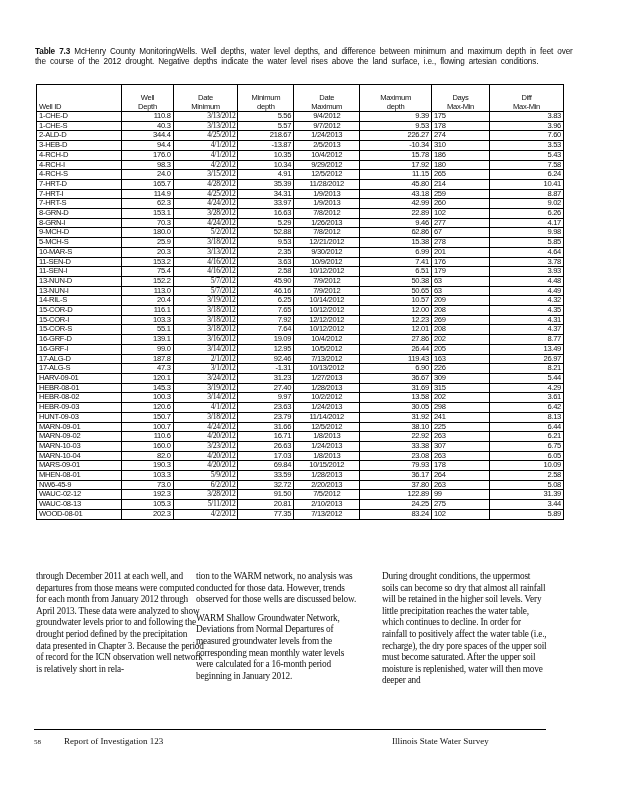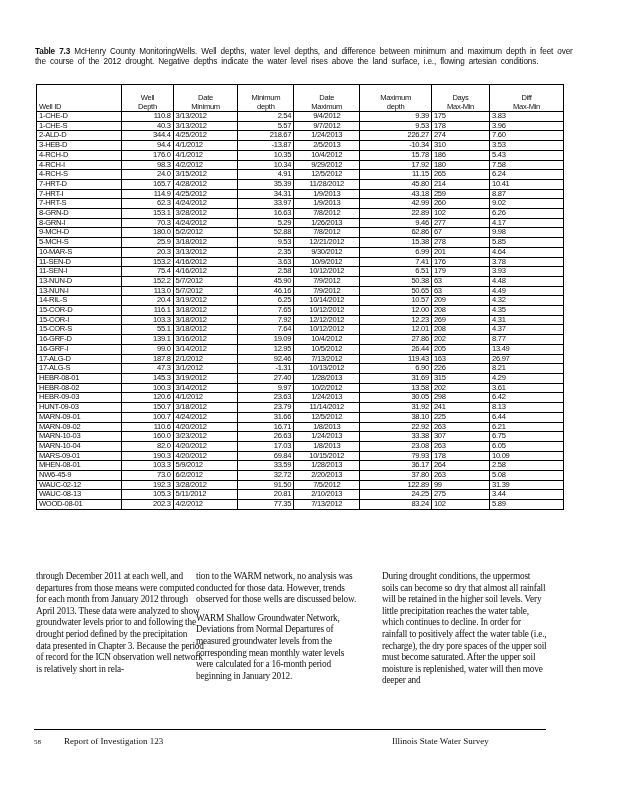--- a/index.html
+++ b/index.html
@@ -13,26 +13,26 @@
   table.wells {
     position:absolute; left:36px; top:84px; width:528px;
     border-collapse:collapse;
     font-family:"Liberation Sans", sans-serif; font-size:7.6px; letter-spacing:-0.3px;
   }
   table.wells th, table.wells td { border:1px solid #000; padding:0 2px; line-height:8.7px; height:8.7px; }
   table.wells thead th { font-weight:normal; text-align:center; vertical-align:bottom; height:26px; line-height:9px; }
   table.wells thead th.id { text-align:left; }
   td.c-id { text-align:left; width:70px; }
   td.c-depth { text-align:right; width:40px; padding-right:10px; }
-  td.c-dmin { text-align:left; width:52px; }
+  td.c-dmin { text-align:right; width:52px;font-family:Liberation Serif, serif; }
   td.c-min { text-align:right; width:44px; padding-right:9px; }
   td.c-dmax { text-align:center; width:53px; }
   td.c-max { text-align:right; width:58px; padding-right:32px; }
   td.c-days { text-align:left; width:46px; padding-left:14px; }
-  td.c-diff { text-align:left; width:60px; padding-left:38px;margin-left:8px; }
+  td.c-diff { text-align:right; width:60px; padding-left:38px;margin-left:8px; }
   .body-col {
     position:absolute; top:571px;
     font-family:"Liberation Serif", serif; font-size:9.3px; line-height:11.6px;
     letter-spacing:-0.2px;
   }
   .body-col p { margin:0 0 7px 0; }
   #col1 { left:36px; width:168px; }
   #col2 { left:196px; width:164px; }
   #col3 { left:382px; width:165px; }
   .rule { position:absolute; left:34px; top:729px; width:512px; height:1px; background:#000; }
@@ -60,21 +60,21 @@
         <th><span>Maximum</span><br><span>depth</span></th>
         <th><span>Days</span><br><span>Max-Min</span></th>
         <th><span>Diff</span><br><span>Max-Min</span></th>
       </tr>
   </thead>
   <tbody id="table-body">
       <tr>
         <td class="c-id">1-CHE-D</td>
         <td class="c-depth">110.8</td>
         <td class="c-dmin">3/13/2012</td>
-        <td class="c-min">2.54</td>
+        <td class="c-min">5.56</td>
         <td class="c-dmax">9/4/2012</td>
         <td class="c-max">9.39</td>
         <td class="c-days">175</td>
         <td class="c-diff">3.83</td>
       </tr>
       <tr>
         <td class="c-id">1-CHE-S</td>
         <td class="c-depth">40.3</td>
         <td class="c-dmin">3/13/2012</td>
         <td class="c-min">5.57</td>
@@ -325,20 +325,30 @@
       </tr>
       <tr>
         <td class="c-id">17-ALG-S</td>
         <td class="c-depth">47.3</td>
         <td class="c-dmin">3/1/2012</td>
         <td class="c-min">-1.31</td>
         <td class="c-dmax">10/13/2012</td>
         <td class="c-max">6.90</td>
         <td class="c-days">226</td>
         <td class="c-diff">8.21</td>
+      </tr>
+      <tr>
+        <td class="c-id">HARV-09-01</td>
+        <td class="c-depth">120.1</td>
+        <td class="c-dmin">3/24/2012</td>
+        <td class="c-min">31.23</td>
+        <td class="c-dmax">1/27/2013</td>
+        <td class="c-max">36.67</td>
+        <td class="c-days">309</td>
+        <td class="c-diff">5.44</td>
       </tr>
       <tr>
         <td class="c-id">HEBR-08-01</td>
         <td class="c-depth">145.3</td>
         <td class="c-dmin">3/19/2012</td>
         <td class="c-min">27.40</td>
         <td class="c-dmax">1/28/2013</td>
         <td class="c-max">31.69</td>
         <td class="c-days">315</td>
         <td class="c-diff">4.29</td>

